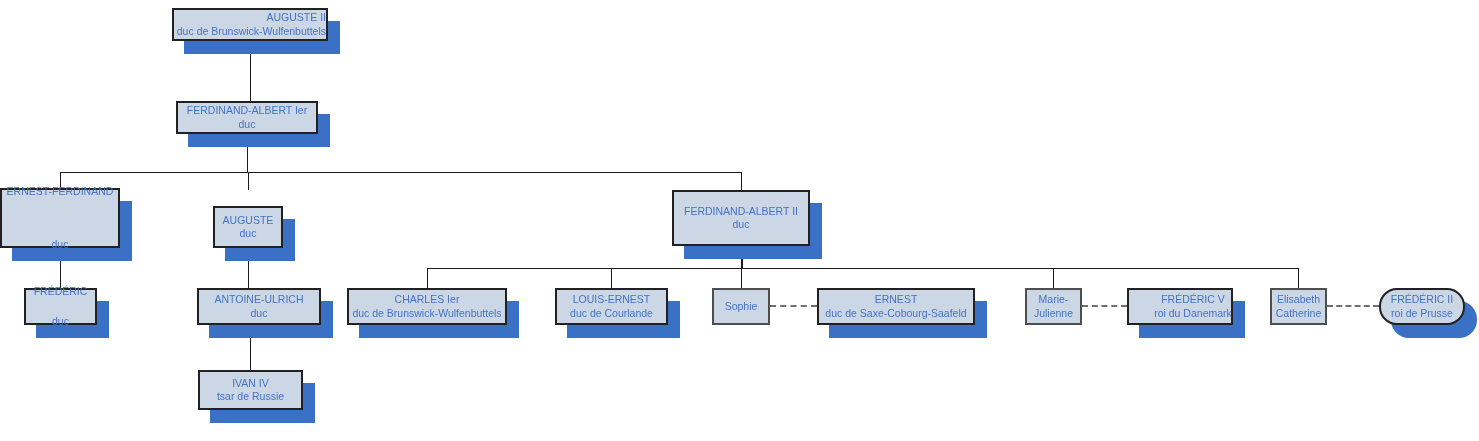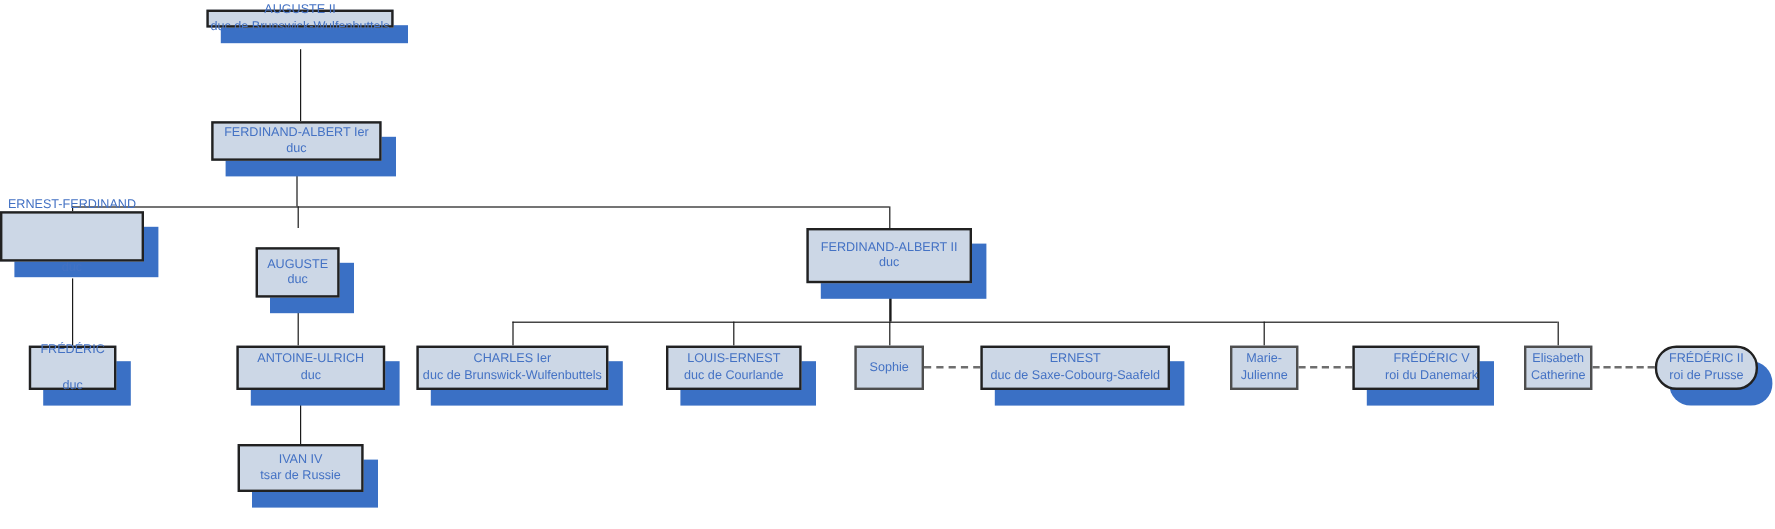--- a/index.html
+++ b/index.html
@@ -21,25 +21,25 @@
     font-size:10.5px;line-height:13.5px;
     z-index:2;
   }
   .node.shadow{box-shadow:12px 13px 0 0 #3a70c5;}
   .node.plain{border:2px solid #4e4e4e;}
   .pname,.prole{white-space:nowrap;}
   .node.wrap .pname{white-space:normal;}
   #connectors div{z-index:1;}
 
   
-  .n0 {left:172px; top:8px;   width:156px; height:15px;}
+  .n0 {left:172px; top:8px;   width:156px; height:33px;align-items:flex-end;}
   .n1 {left:176px; top:101px; width:142px; height:33px;}
-  .n2 {left:0px;   top:176px; width:120px; height:42px;gap:39px;}
+  .n2 {left:0px;   top:188px; width:120px; height:60px;gap:39px;}
   .n3 {left:213px; top:206px; width:70px;  height:42px;}
-  .n4 {left:672px; top:190px; width:138px; height:46px;}
+  .n4 {left:672px; top:190px; width:138px; height:56px;}
   .n5 {left:24px;  top:288px; width:73px;  height:37px;gap:16px;}
   .n6 {left:197px; top:288px; width:124px; height:37px;}
   .n7 {left:347px; top:288px; width:160px; height:37px;}
   .n8 {left:555px; top:288px; width:113px; height:37px;}
   .n9 {left:712px; top:288px; width:58px;  height:37px;}
   .n10{left:817px; top:288px; width:158px; height:37px;}
   .n11{left:1025px;top:288px; width:57px;  height:37px;}
   .n12{left:1127px;top:288px; width:106px; height:37px;padding-left:26px;}
   .n13{left:1270px;top:288px; width:57px;  height:37px;}
   .n14{left:1379px;top:288px; width:86px;  height:37px;border-radius:18px;}

